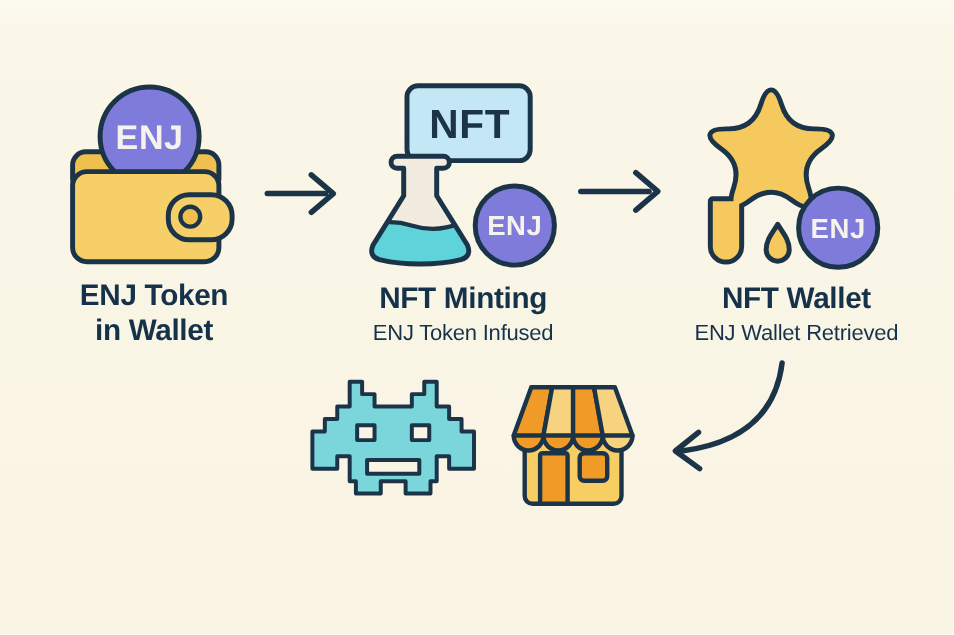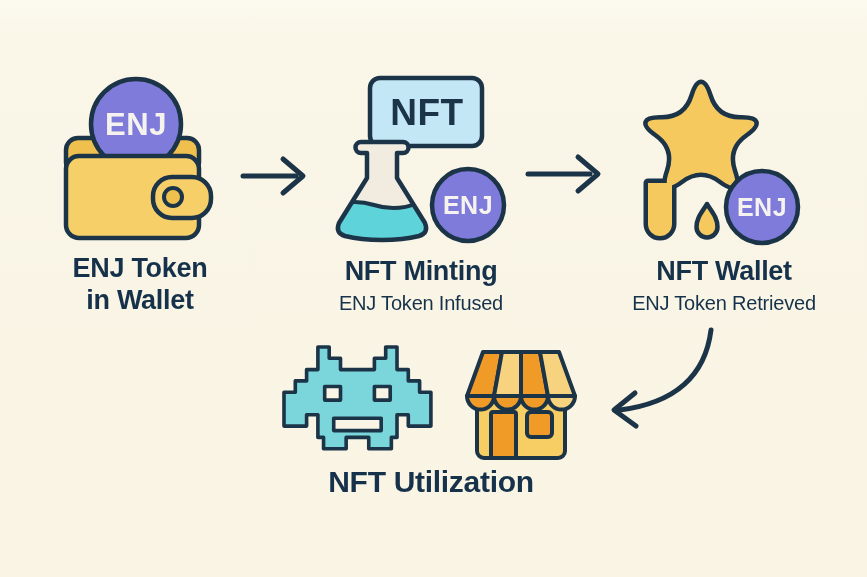--- a/index.html
+++ b/index.html
@@ -126,20 +126,17 @@
     <div class="stage-sub">ENJ Token Infused</div>
   </div>
 
   <div class="stage-label label-1">
     <div class="stage-title">ENJ Token
 in Wallet</div>
   </div>
 
   <div class="stage-label label-3">
     <div class="stage-title">NFT Wallet</div>
-    <div class="stage-sub">ENJ Token Retrieved</div>
+    <div class="stage-sub">ENJ Wallet Retrieved</div>
   </div>
 
-  <div class="stage-label label-4">
-    <div class="stage-title">NFT Utilization</div>
-  </div>
 
 </div>
 
 </body></html>

